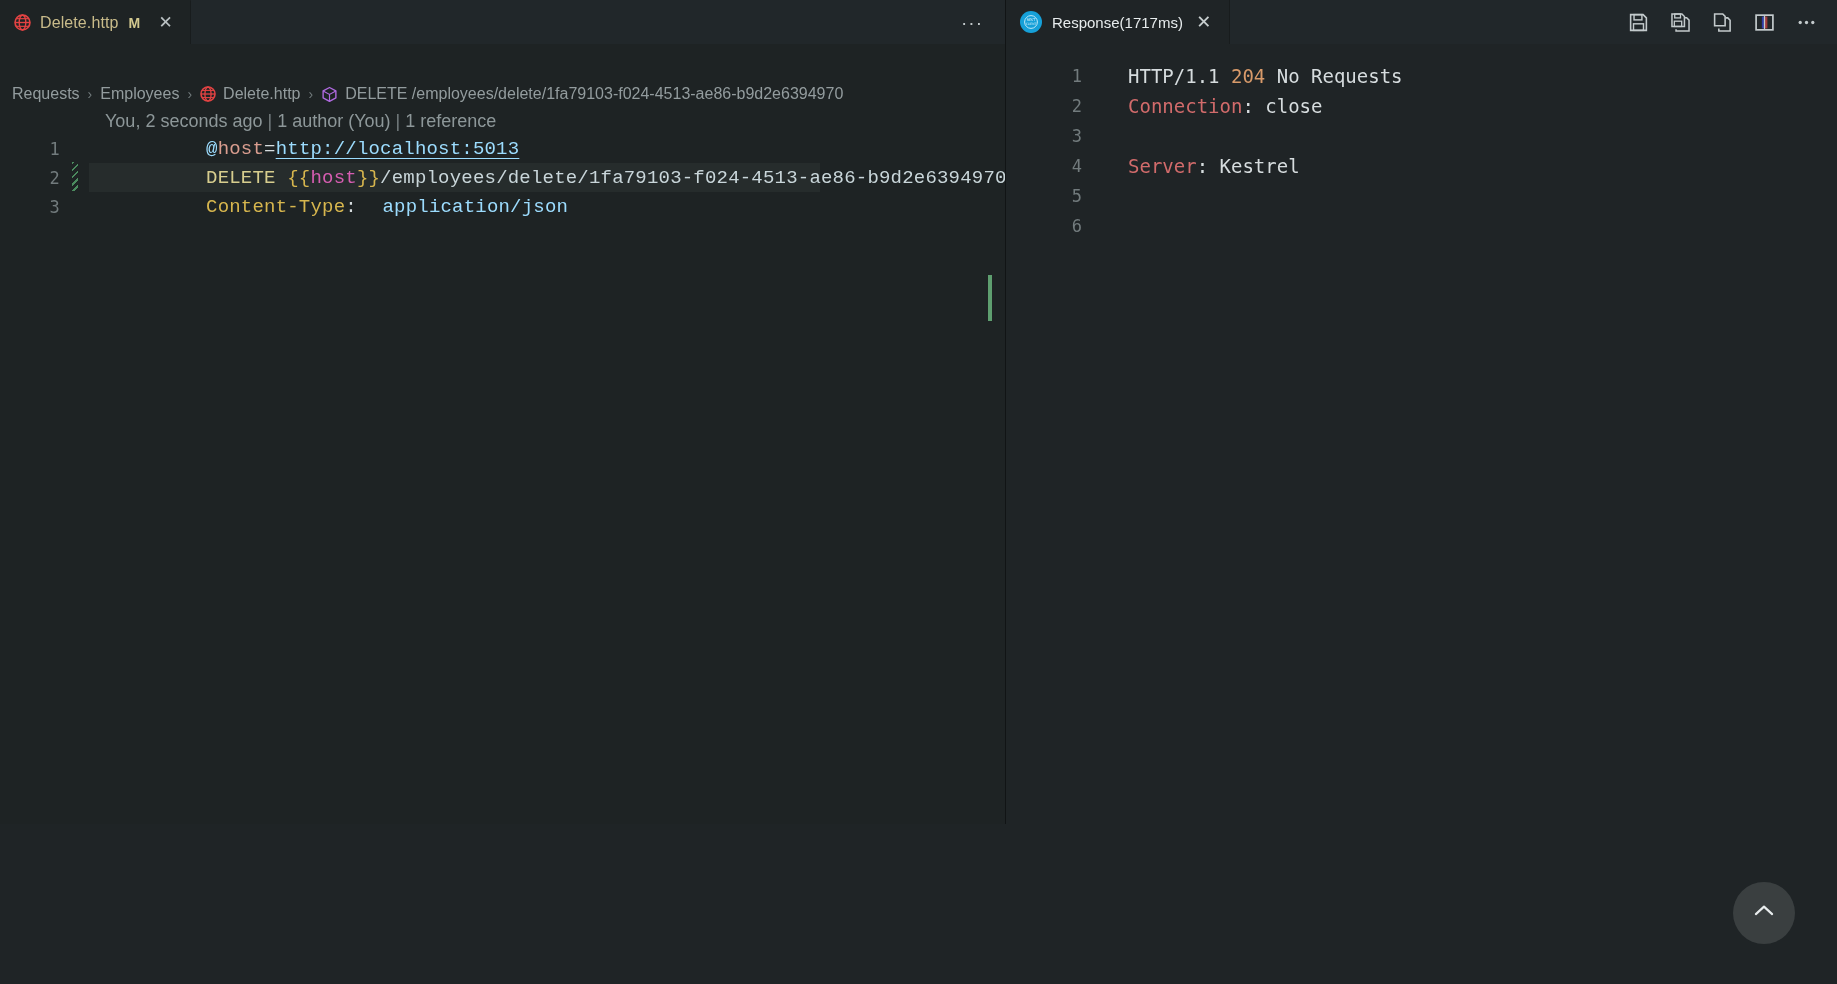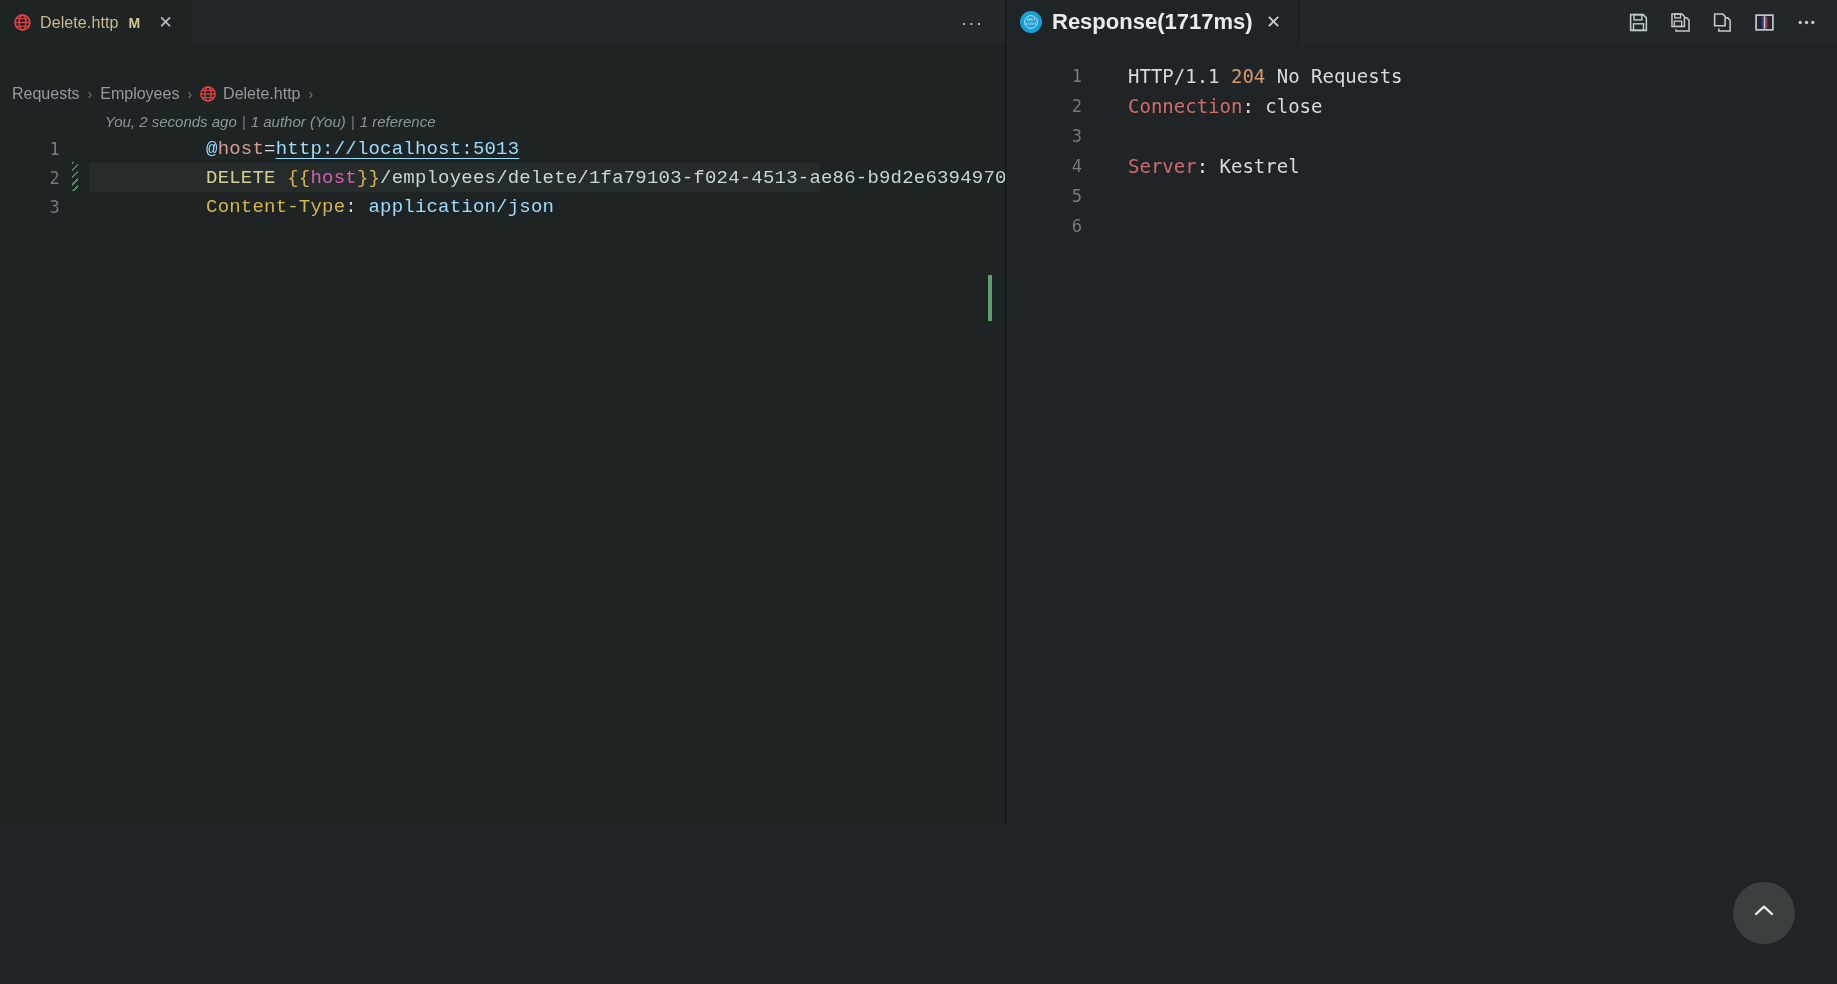--- a/index.html
+++ b/index.html
@@ -72,22 +72,22 @@
   .crumb-icon { display: inline-flex; align-items: center; margin-right: 7px; vertical-align: middle; }
   .crumb-with-icon { display: inline-flex; align-items: center; }
 
   
   .code-area {
     flex: 1 1 auto; position: relative; background: #1e2324; overflow: hidden;
     font-family: "DejaVu Sans Mono", monospace;
   }
   .codelens {
     font-family: "Liberation Sans", sans-serif;
-    font-size: 15px; color: #8d9799;
-    padding-left: 105px; height: 26px; display: flex; align-items: center; font-style: italic;
+    font-size: 18px; color: #8d9799;
+    padding-left: 105px; height: 26px; display: flex; align-items: center;
   }
   .codelens-link { color: #8d9799; }
   .codelens .sep { color: #767f81; padding: 0 5px; }
   .codeline {
     position: relative;
     height: 29px; display: flex; align-items: center;
     font-size: 19px; letter-spacing: .2px;
   }
   .ln {
     width: 72px; text-align: right; padding-right: 12px;
@@ -112,39 +112,39 @@
   .t-at      { color: #9cdcfe; }
   .t-varname { color: #d99d8f; }
   .t-eq      { color: #d6dcde; }
   .t-url     { color: #9cdcfe; text-decoration: underline; text-underline-offset: 4px; }
   .t-method  { color: #d7cd8e; }
   .t-brace   { color: #d7b64e; }
   .t-varref  { color: #d65db1; }
   .t-path    { color: #c9d6da; }
   .t-header  { color: #d7b64e; }
   .t-colon   { color: #d6dcde; }
-  .t-value   { color: #9cdcfe; }
+  .t-value   { color: #9cdcfe; margin-left: 14px; }
 
   
   .response-group {
     position: relative; flex: 1 1 auto; height: 984px;
     background: #1f2426; display: flex; flex-direction: column;
   }
   .resp-tabbar {
     height: 44px; background: #21272a; display: flex; align-items: stretch;
   }
   .resp-tab {
     display: flex; align-items: center; gap: 10px; padding: 0 14px;
     background: #1f2426; height: 44px; border-right: 1px solid #181c1d;
   }
   .resp-tab-icon {
     width: 22px; height: 22px; border-radius: 50%; background: #16a0d8;
     display: flex; align-items: center; justify-content: center; flex: 0 0 auto;
   }
-  .resp-tab-label { font-size: 22px; color: #e7eced; white-space: nowrap; font-weight: bold; }
+  .resp-tab-label { font-size: 15px; color: #e7eced; white-space: nowrap; }
   .resp-tab-close {
     width: 22px; height: 22px; display: flex; align-items: center; justify-content: center;
     color: #c7cecf; font-size: 18px; line-height: 1;
   }
   .resp-actions {
     flex: 1 1 auto; display: flex; align-items: center; justify-content: flex-end;
     gap: 16px; padding-right: 18px; background: #21272a;
   }
   .icon-btn {
     width: 26px; height: 26px; display: flex; align-items: center; justify-content: center;
@@ -211,20 +211,29 @@
             <circle cx="8" cy="8" r="7" fill="none" stroke="#e34343" stroke-width="1.6"></circle>
             <ellipse cx="8" cy="8" rx="3.1" ry="7" fill="none" stroke="#e34343" stroke-width="1.3"></ellipse>
             <line x1="1" y1="8" x2="15" y2="8" stroke="#e34343" stroke-width="1.3"></line>
             <line x1="2" y1="4.4" x2="14" y2="4.4" stroke="#e34343" stroke-width="1.1"></line>
             <line x1="2" y1="11.6" x2="14" y2="11.6" stroke="#e34343" stroke-width="1.1"></line>
           </svg>
         </span>
         <span class="crumb">Delete.http</span>
       </span>
       <span class="crumb-sep">›</span>
+      <span class="crumb-with-icon">
+        <span class="crumb-icon">
+          <svg width="17" height="17" viewBox="0 0 16 16">
+            <path d="M8 1.4 L14 4.6 L14 11.2 L8 14.5 L2 11.2 L2 4.6 Z" fill="none" stroke="#b06ae0" stroke-width="1.3" stroke-linejoin="round"></path>
+            <path d="M2 4.6 L8 7.9 L14 4.6 M8 7.9 L8 14.5" fill="none" stroke="#b06ae0" stroke-width="1.1"></path>
+          </svg>
+        </span>
+        <span class="crumb">DELETE /employees/delete/1fa79103-f024-4513-ae86-b9d2e6394970</span>
+      </span>
     </div>
 
     <div class="code-area">
 
       <div class="codelens">
         <span class="codelens-link">You, 2 seconds ago</span>
         <span class="sep">|</span>
         <span class="codelens-link">1 author (You)</span>
         <span class="sep">|</span>
         <span class="codelens-link">1 reference</span>

